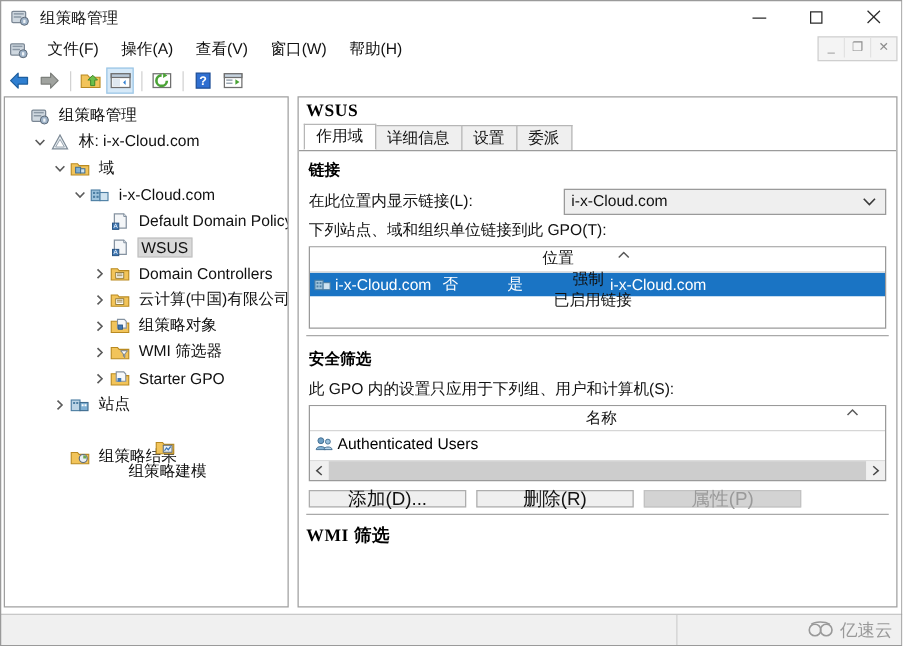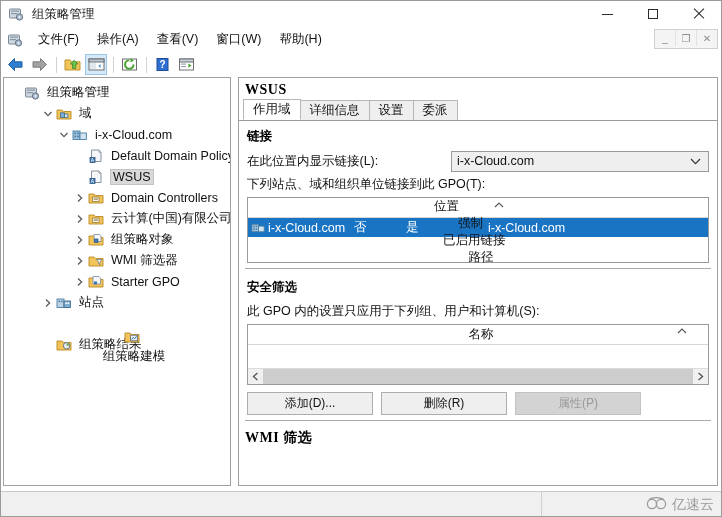--- a/index.html
+++ b/index.html
@@ -374,25 +374,25 @@
     border-bottom: 1px solid #ffffff;
     margin: 5px 6px 0 6px;
   }
 
   .btnrow {
     display: flex;
     padding: 7px 8px 0 8px;
     gap: 8px;
   }
   .btn {
-    width: 126px; height: 23px;
+    width: 126px; height: 14px;
     border: 1px solid #adadad;
     background: #efefef;
     display: flex; align-items: center; justify-content: center;
-    font-size: 12px;
+    font-size: 15px;
     color: #111;
     box-sizing: border-box;
     cursor: default;
     text-align: center;
   }
   .btn.disabled {
     background: #d3d3d3;
     color: #9a9a9a;
     border-color: #c2c2c2;
   }
@@ -550,20 +550,34 @@
             <span class="ticon">
               <svg class="ic" viewBox="0 0 16 16">
                 <rect x="1.5" y="3" width="11" height="9" rx="1" fill="#cfd8e0" stroke="#7b8794" stroke-width="1"></rect>
                 <rect x="3" y="4.5" width="8" height="1.2" fill="#8b98a5"></rect>
                 <rect x="3" y="7" width="6" height="1.2" fill="#8b98a5"></rect>
                 <circle cx="11.5" cy="11" r="3.2" fill="#9fb3c8" stroke="#5d6b7a" stroke-width="0.8"></circle>
                 <rect x="10.6" y="9.8" width="1.8" height="2.6" fill="#eef3f7"></rect>
               </svg>
             </span>
             <span class="tlabel">组策略管理</span>
+          </div>
+          <div class="tnode" style="padding-left: 20px;">
+            <span class="twist">
+              <svg width="10" height="10" viewBox="0 0 10 10">
+                <path d="M1.5 3 L5 6.6 L8.5 3" fill="none" stroke="#5b5b5b" stroke-width="1.3"></path>
+              </svg>
+            </span>
+            <span class="ticon">
+              <svg class="ic" viewBox="0 0 16 16">
+                <path d="M8 2 L14 13 L2 13 Z" fill="#e9eef2" stroke="#7d8a96" stroke-width="1"></path>
+                <path d="M8 5.5 L11.5 11.6 L4.5 11.6 Z" fill="#ffffff" stroke="#9aa6b1" stroke-width="0.8"></path>
+              </svg>
+            </span>
+            <span class="tlabel">林: i-x-Cloud.com</span>
           </div>
           <div class="tnode" style="padding-left: 36px;">
             <span class="twist">
               <svg width="10" height="10" viewBox="0 0 10 10">
                 <path d="M1.5 3 L5 6.6 L8.5 3" fill="none" stroke="#5b5b5b" stroke-width="1.3"></path>
               </svg>
             </span>
             <span class="ticon">
               <svg class="ic" viewBox="0 0 16 16">
                 <path d="M1 4 L6 4 L7.3 5.5 L15 5.5 L15 13 L1 13 Z" fill="#f2c45a" stroke="#b98a21" stroke-width="0.9"></path>
@@ -769,23 +783,20 @@
                 <svg width="10" height="6" viewBox="0 0 10 6">
                     <path d="M1 5 L5 1 L9 5" fill="none" stroke="#5b5b5b" stroke-width="1.2"></path>
                   </svg>
               </span>
             </div>
             <div class="col" style="width:52px;">
               <span>强制</span>
             </div>
             <div class="col" style="width:82px;">
               <span>已启用链接</span>
-            </div>
-            <div class="col" style="flex:1;">
-              <span>路径</span>
             </div>
           </div>
           <div class="lb-row sel">
             <div class="cell" style="width:100px;padding-left:3px;">
               <span style="display:inline-block;width:15px;height:14px;margin-right:2px;">
                 <svg width="15" height="14" viewBox="0 0 16 14">
                   <rect x="1" y="3" width="7" height="8" fill="#9fc4dd" stroke="#4c7ea3" stroke-width="0.9"></rect>
                   <rect x="8" y="5" width="6" height="6" fill="#cfe3f0" stroke="#4c7ea3" stroke-width="0.9"></rect>
                   <rect x="2.4" y="4.5" width="1.6" height="1.6" fill="#4c7ea3"></rect>
                   <rect x="5" y="4.5" width="1.6" height="1.6" fill="#4c7ea3"></rect>
@@ -811,20 +822,33 @@
           <div class="lb-head">
             <div class="col" style="flex:1;">
               <span>名称</span>
               <span class="sortarrow" style="left:214px;top:0px;">
                 <svg width="10" height="6" viewBox="0 0 10 6">
                     <path d="M1 5 L5 1 L9 5" fill="none" stroke="#5b5b5b" stroke-width="1.2"></path>
                   </svg>
               </span>
             </div>
           </div>
+          <div class="lb-row">
+            <div class="cell" style="flex:1;padding-left:4px;">
+              <span style="display:inline-block;width:15px;height:14px;margin-right:3px;">
+                <svg width="15" height="14" viewBox="0 0 16 14">
+                  <circle cx="5" cy="4.4" r="2.5" fill="#6f9fc4" stroke="#3f6c8f" stroke-width="0.8"></circle>
+                  <path d="M1 12 C1 8.5 9 8.5 9 12 Z" fill="#86b4d6" stroke="#3f6c8f" stroke-width="0.8"></path>
+                  <circle cx="11" cy="5.2" r="2.1" fill="#9cc2dd" stroke="#3f6c8f" stroke-width="0.8"></circle>
+                  <path d="M7.6 12 C7.6 9 14.6 9 14.6 12 Z" fill="#b6d3e8" stroke="#3f6c8f" stroke-width="0.8"></path>
+                </svg>
+              </span>
+              <span>Authenticated Users</span>
+            </div>
+          </div>
           <div class="hsb" style="position:absolute;left:0;right:0;bottom:0;">
             <div class="hsb-arrow">
               <svg width="7" height="9" viewBox="0 0 7 9">
                   <path d="M5.4 1 L1.4 4.5 L5.4 8" fill="none" stroke="#4a4a4a" stroke-width="1.2"></path>
                 </svg>
             </div>
             <div class="hsb-track">
               <div class="hsb-thumb"></div>
             </div>
             <div class="hsb-arrow">

